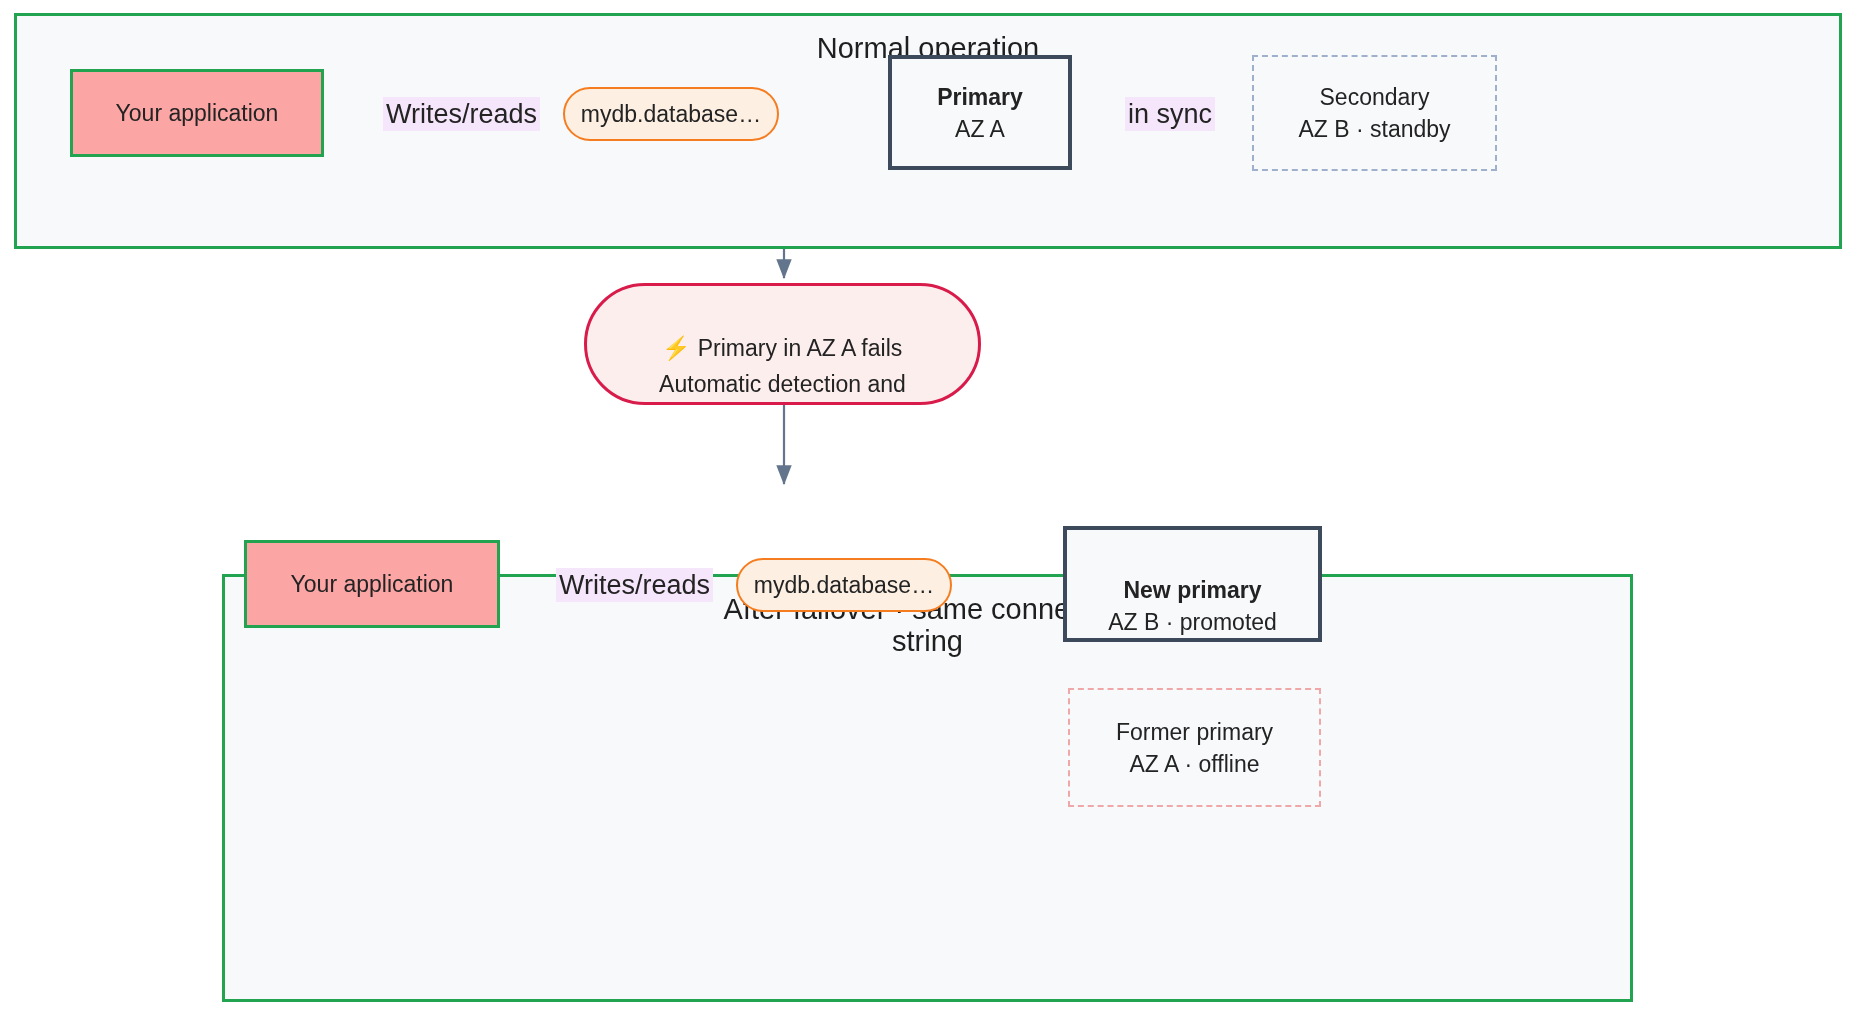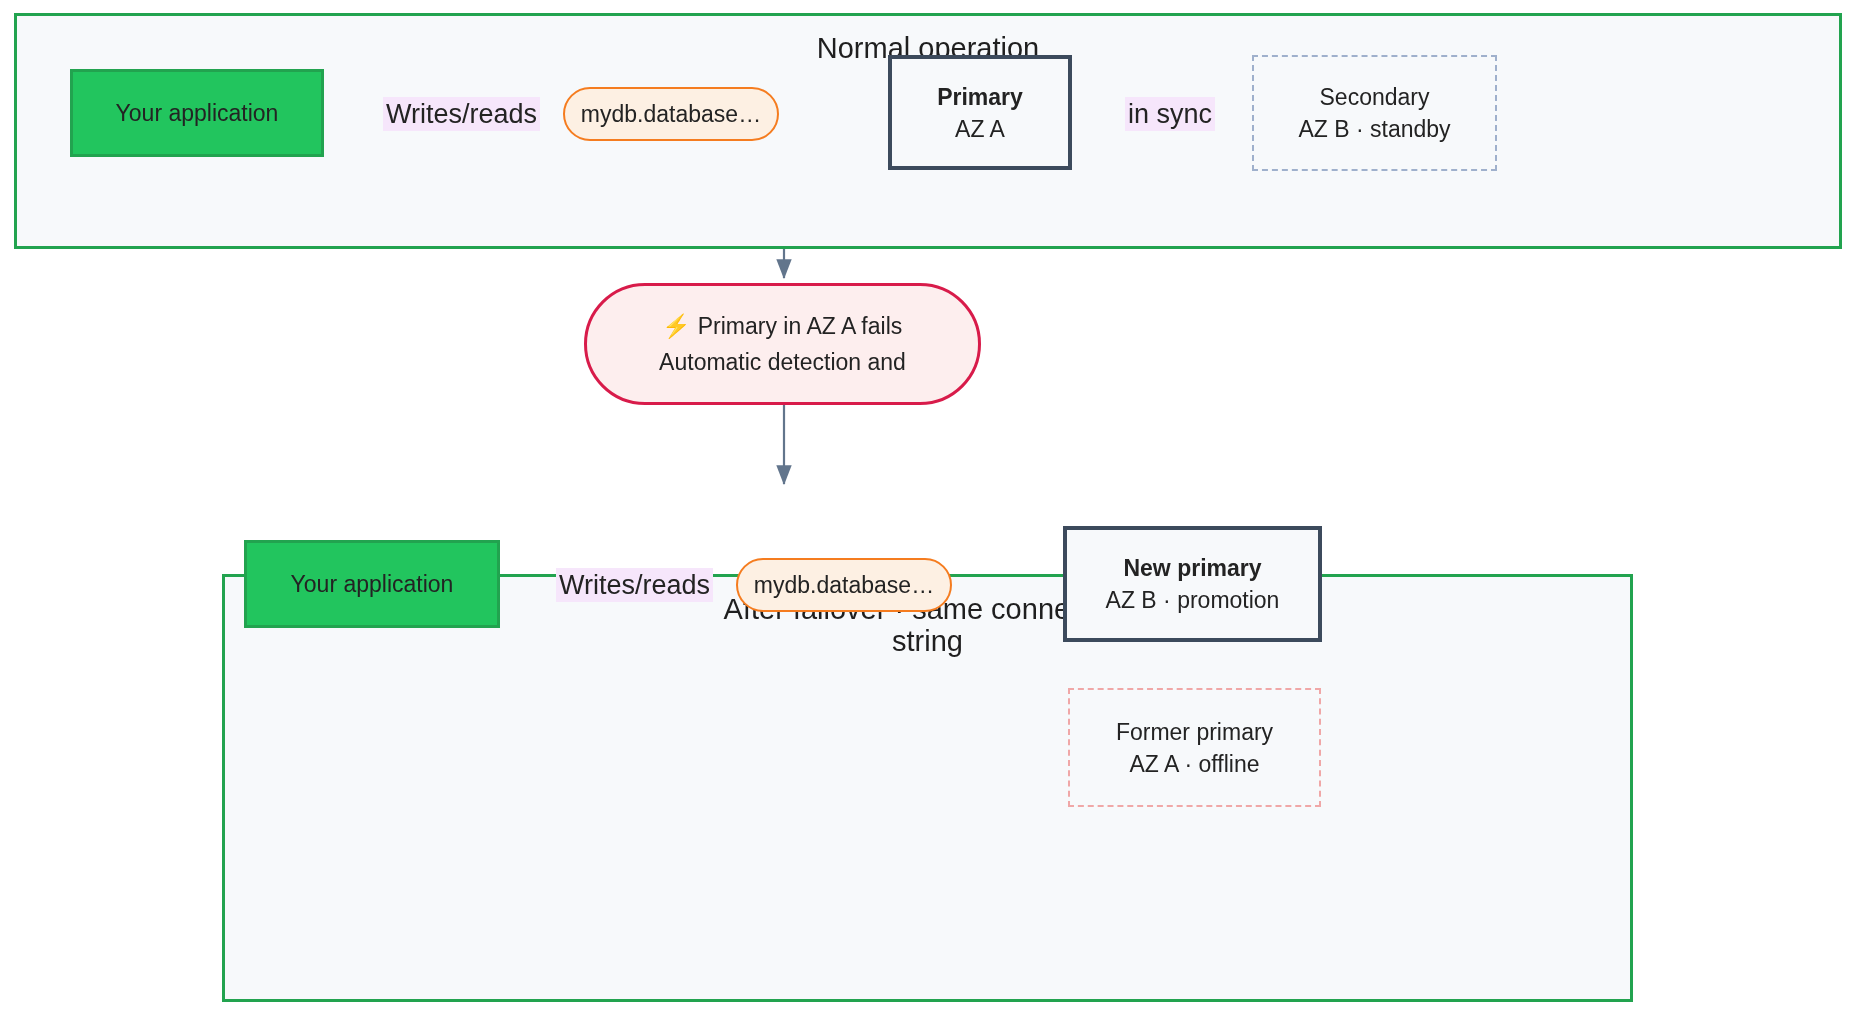--- a/index.html
+++ b/index.html
@@ -64,21 +64,21 @@
     display: flex;
     flex-direction: column;
     align-items: center;
     justify-content: center;
     text-align: center;
   }
   .node .line1 { font-size: 23px; line-height: 32px; }
   .node .line2 { font-size: 23px; line-height: 32px; }
 
   .node-app {
-    background: #22c55e;
+    background: #fca5a5;
     border: 3px solid #22a34f;
   }
   .node-app .line1 { font-size: 23px; }
 
   .node-endpoint {
     background: #fdf0e3;
     border: 2px solid #f57c1f;
     border-radius: 38px;
   }
   .node-endpoint .line1 {
@@ -100,20 +100,21 @@
   .node-ghost-red {
     background: transparent;
     border: 2px dashed #f0a7a7;
   }
 
   .node-fail {
     background: #fdeeee;
     border: 3px solid #d81b4a;
     border-radius: 62px;
     padding: 0 28px;
+    justify-content: flex-end;
   }
   .node-fail .fl {
     font-size: 23px;
     line-height: 36px;
     white-space: nowrap;
   }
   .node-fail .bolt { color: #f4b400; }
 
   
   .edge-svg {
@@ -219,23 +220,23 @@
   </div>
 
   <div class="node node-app" id="node-app-failover" style="left:244px; top:540px; width:256px; height:88px;">
     <div class="line1">Your application</div>
   </div>
 
   <div class="node node-endpoint" id="node-endpoint-failover" style="left:736px; top:558px; width:216px; height:54px;">
     <div class="line1">mydb.database…</div>
   </div>
 
-  <div class="node node-db" id="node-new-primary" style="left:1063px; top:526px; width:259px; height:116px;">
+  <div class="node node-db" id="node-new-primary" style="left:1063px; top:526px; width:259px; height:116px;justify-content:flex-end;">
     <div class="line1">New primary</div>
-    <div class="line2">AZ B · promotion</div>
+    <div class="line2">AZ B · promoted</div>
   </div>
 
   <div class="node node-ghost-red" id="node-former-primary" style="left:1068px; top:688px; width:253px; height:119px;">
     <div class="line1">Former primary</div>
     <div class="line2">AZ A · offline</div>
   </div>
 
   <div class="edge-label" style="left:556px; top:568px;">Writes/reads</div>
 
 </div>

